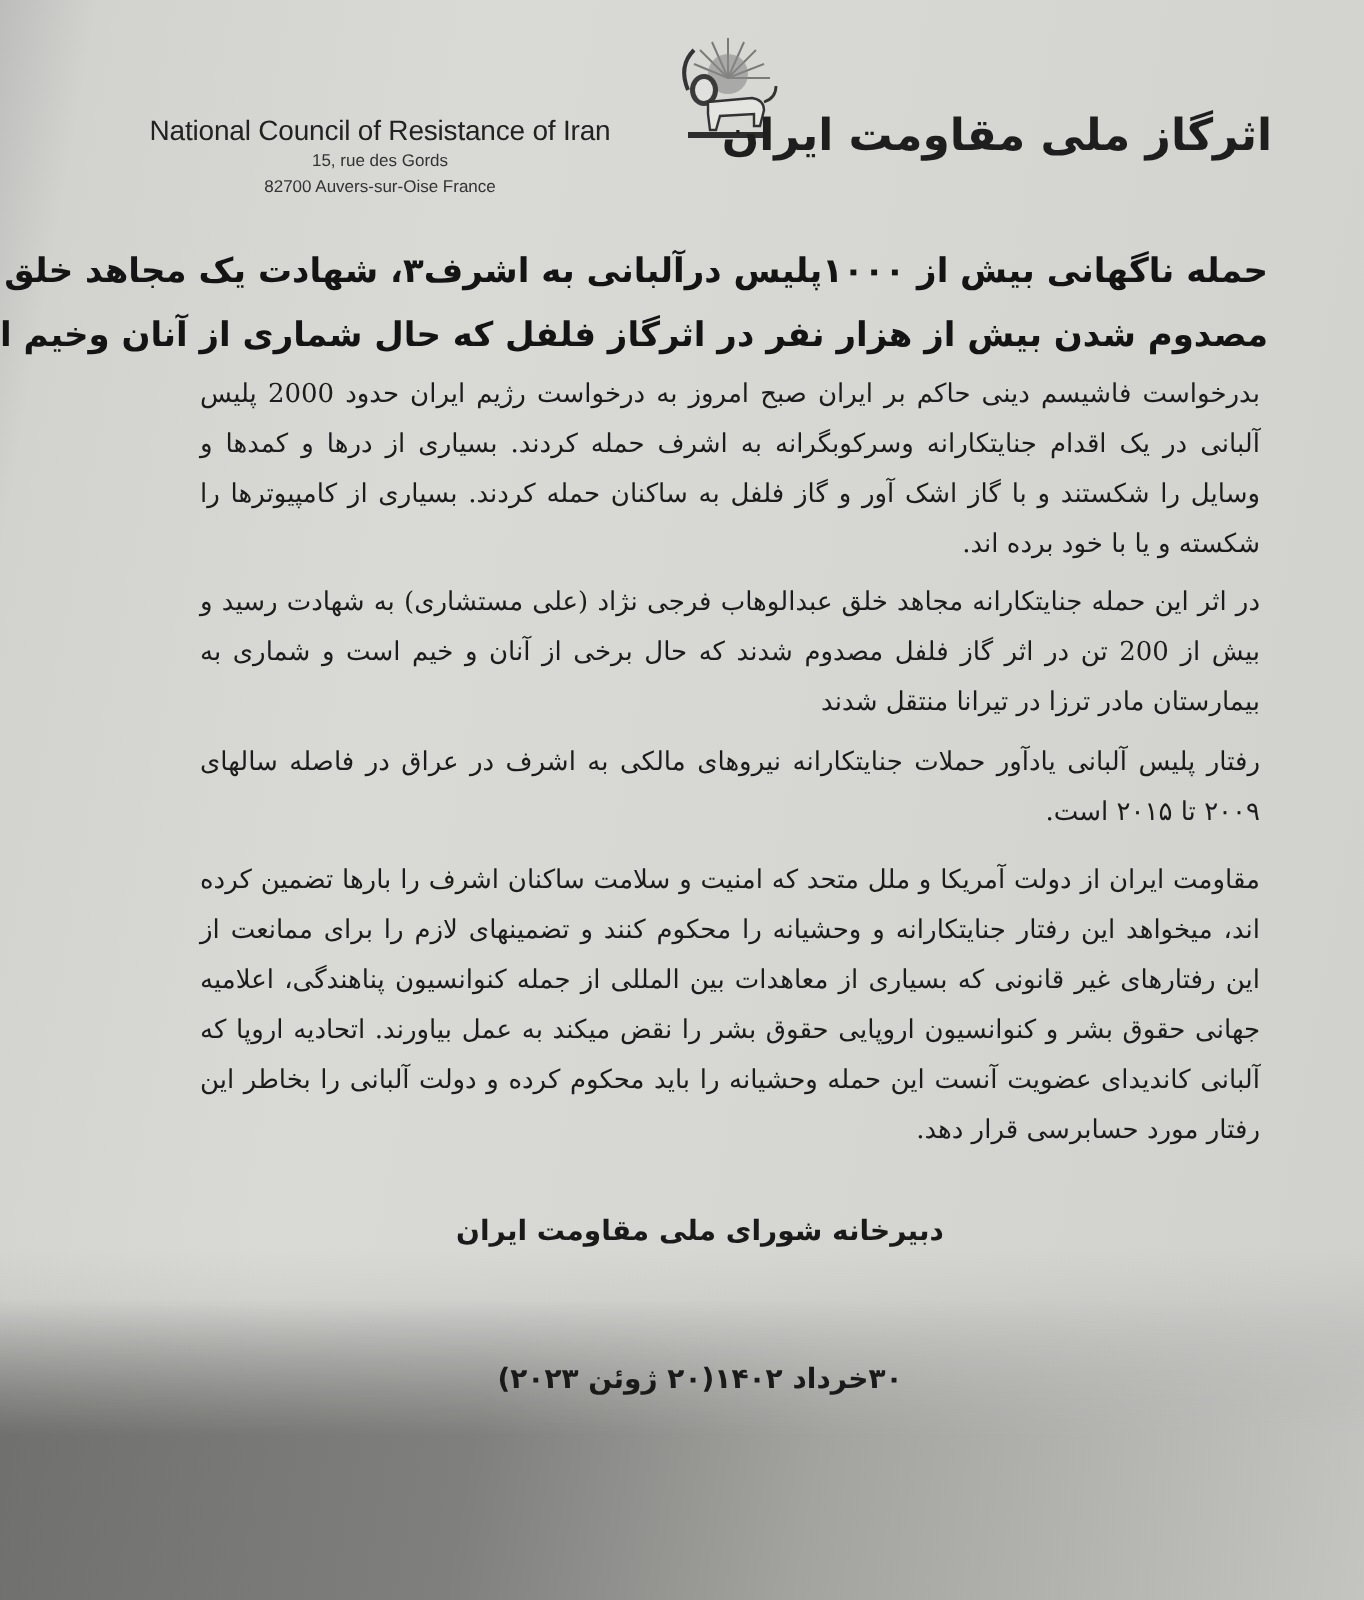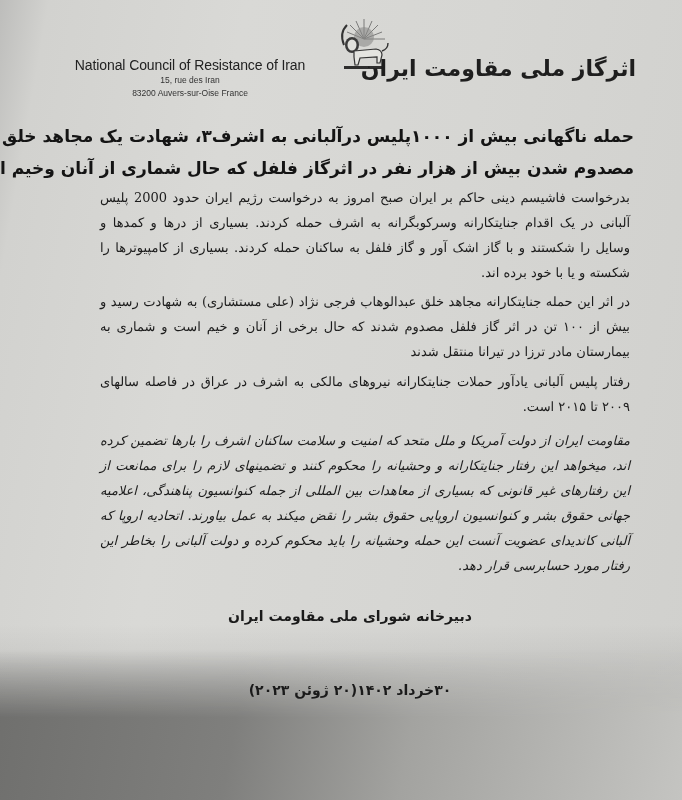--- a/index.html
+++ b/index.html
@@ -88,21 +88,21 @@
       text-align: justify;
       font-family: "DejaVu Serif", serif;
       font-size: 13px;
       line-height: 25px;
       color: #1c1c1c;
     }
     .body p { margin: 0; }
     .p1 { top: 185px; }
     .p2 { top: 289px; }
     .p3 { top: 369px; }
-    .p4 { top: 428px; font-style: italic; }
+    .p4 { top: 428px; }
     .signature {
       position: absolute;
       left: 150px;
       width: 400px;
       text-align: center;
       direction: rtl;
       font-weight: bold;
       font-size: 14px;
       color: #1a1a1a;
     }
@@ -110,22 +110,22 @@
     .sig-date { top: 645px; margin-top: 37px; }
   </style>
 </head>
 <body>
 
 <div class="bottom-shade"></div>
 
 <header class="letterhead">
   <div class="org-en">
     <div class="name">National Council of Resistance of Iran</div>
-    <div class="addr">15, rue des Iran</div>
-    <div class="addr">83200 Auvers-sur-Oise France</div>
+    <div class="addr">15, rue des Gords</div>
+    <div class="addr">82700 Auvers-sur-Oise France</div>
   </div>
 
   <div class="emblem">
     <svg width="62" height="60" viewBox="0 0 62 60" xmlns="http://www.w3.org/2000/svg">
 
       <g stroke="#6a6a6a" stroke-width="1" opacity="0.85">
         <line x1="34" y1="24" x2="34" y2="4"></line>
         <line x1="34" y1="24" x2="26" y2="6"></line>
         <line x1="34" y1="24" x2="42" y2="6"></line>
         <line x1="34" y1="24" x2="20" y2="10"></line>
@@ -150,21 +150,21 @@
   <div class="org-fa">اثرگاز ملی مقاومت ایران</div>
 </header>
 
 <h1 class="headline l1">حمله ناگهانی بیش از ۱۰۰۰پلیس  درآلبانی به اشرف۳،  شهادت یک مجاهد خلق و</h1>
 <h1 class="headline l2">مصدوم شدن بیش از هزار نفر در اثرگاز فلفل که حال شماری از آنان وخیم است</h1>
 
 <section class="body p1">
   <p>بدرخواست فاشیسم دینی حاکم بر ایران صبح امروز به درخواست رژیم ایران حدود 2000 پلیس آلبانی در یک اقدام جنایتکارانه وسرکوبگرانه به اشرف حمله کردند. بسیاری از درها و کمدها و وسایل را شکستند و با گاز اشک آور و گاز فلفل به ساکنان حمله کردند. بسیاری از کامپیوترها را شکسته و یا با خود برده اند.</p>
 </section>
 <section class="body p2">
-  <p>در اثر این حمله جنایتکارانه مجاهد خلق عبدالوهاب فرجی نژاد (علی مستشاری) به شهادت رسید و بیش از ۱۰۰ تن در اثر گاز فلفل مصدوم شدند که حال برخی از آنان و خیم است و شماری به بیمارستان مادر ترزا در تیرانا منتقل شدند</p>
+  <p>در اثر این حمله جنایتکارانه مجاهد خلق عبدالوهاب فرجی نژاد (علی مستشاری) به شهادت رسید و بیش از 200 تن در اثر گاز فلفل مصدوم شدند که حال برخی از آنان و خیم است و شماری به بیمارستان مادر ترزا در تیرانا منتقل شدند</p>
 </section>
 <section class="body p3">
   <p>رفتار پلیس آلبانی یادآور حملات جنایتکارانه نیروهای مالکی به اشرف در عراق در فاصله سالهای ۲۰۰۹ تا ۲۰۱۵ است.</p>
 </section>
 <section class="body p4">
   <p>مقاومت ایران از دولت آمریکا و ملل متحد که امنیت و سلامت ساکنان اشرف را بارها تضمین کرده اند، میخواهد این رفتار جنایتکارانه و وحشیانه را محکوم کنند و تضمینهای لازم را برای ممانعت از این رفتارهای غیر قانونی که بسیاری از معاهدات بین المللی از جمله کنوانسیون پناهندگی، اعلامیه جهانی حقوق بشر و کنوانسیون اروپایی حقوق بشر را نقض میکند به عمل بیاورند. اتحادیه اروپا که آلبانی کاندیدای عضویت آنست این حمله وحشیانه را باید محکوم کرده و دولت آلبانی را بخاطر این رفتار مورد حسابرسی قرار دهد.</p>
 </section>
 
 <div class="signature sig-name">دبیرخانه شورای ملی مقاومت ایران</div>
 <div class="signature sig-date">۳۰خرداد ۱۴۰۲(۲۰ ژوئن ۲۰۲۳)</div>

